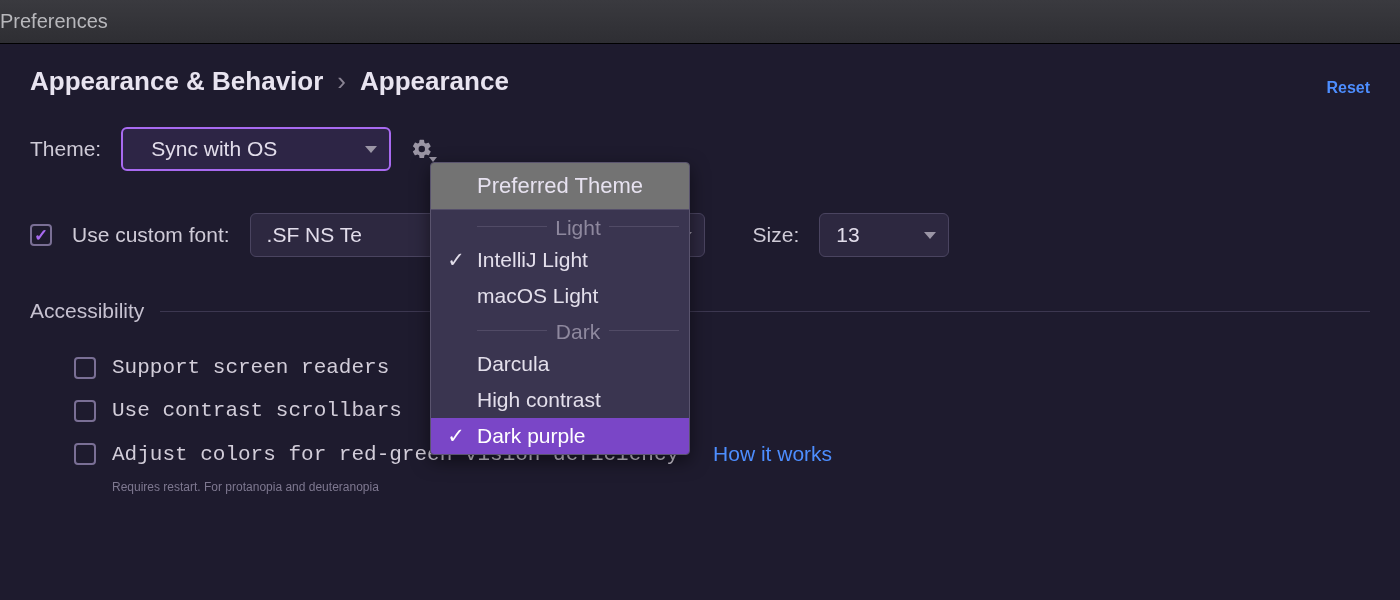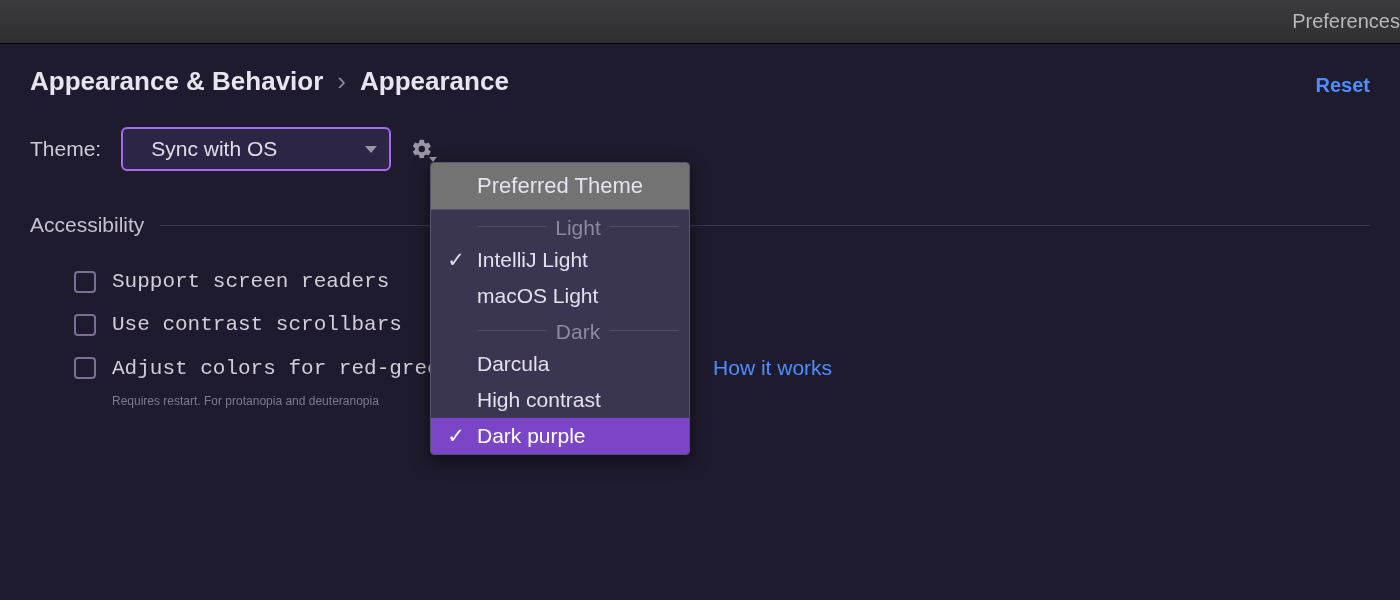--- a/index.html
+++ b/index.html
@@ -9,21 +9,21 @@
     font-family: -apple-system, "Segoe UI", Arial, sans-serif;
     color: #d0ccd8;
     font-size: 21px;
   }
   .titlebar {
     height: 44px;
     background: linear-gradient(#3a3a3f, #2e2e33);
     border-bottom: 1px solid #000;
     display: flex;
     align-items: center;
-    justify-content: flex-end;
+    justify-content: flex-start;
     color: #b8b8bc;
     font-size: 20px;
   }
   .content {
     padding: 22px 30px;
     position: relative;
   }
   .breadcrumb-row {
     display: flex;
     align-items: flex-end;
@@ -34,21 +34,21 @@
     display: flex;
     align-items: center;
     gap: 14px;
     font-size: 26px;
     font-weight: 700;
     color: #e8e4f0;
   }
   .bc-sep { color: #8a8494; font-weight: 400; }
   .reset {
     color: #4d8eff;
-    font-size: 20px;
+    font-size: 16px;
     font-weight: 600;
     cursor: pointer;
   }
   .row {
     display: flex;
     align-items: center;
     gap: 20px;
     margin-bottom: 42px;
   }
   .label { color: #cfcbd7; }
@@ -219,20 +219,33 @@
     <span class="gear-wrap">
       <span class="gear">
         <svg width="22" height="22" viewBox="0 0 24 24" fill="currentColor">
             <path d="M19.14,12.94a7.14,7.14,0,0,0,.05-.94,7.14,7.14,0,0,0-.05-.94l2.11-1.65a.5.5,0,0,0,.12-.64l-2-3.46a.5.5,0,0,0-.61-.22l-2.49,1a7,7,0,0,0-1.63-.94l-.38-2.65A.5.5,0,0,0,13.77,2H9.77a.5.5,0,0,0-.49.42L8.9,5.07a7,7,0,0,0-1.63.94l-2.49-1a.5.5,0,0,0-.61.22l-2,3.46a.5.5,0,0,0,.12.64L4.4,11.06a7.14,7.14,0,0,0-.05.94,7.14,7.14,0,0,0,.05.94L2.29,14.59a.5.5,0,0,0-.12.64l2,3.46a.5.5,0,0,0,.61.22l2.49-1a7,7,0,0,0,1.63.94l.38,2.65a.5.5,0,0,0,.49.42h4a.5.5,0,0,0,.49-.42l.38-2.65a7,7,0,0,0,1.63-.94l2.49,1a.5.5,0,0,0,.61-.22l2-3.46a.5.5,0,0,0-.12-.64ZM11.77,15.5A3.5,3.5,0,1,1,15.27,12,3.5,3.5,0,0,1,11.77,15.5Z"></path>
           </svg>
       </span>
       <span class="gear-caret"></span>
     </span>
   </div>
 
+  <div class="row">
+    <span class="checkbox checked"></span>
+    <span class="label">Use custom font:</span>
+    <div class="combo font-combo">
+      <span>.SF NS Te</span>
+      <span class="caret"></span>
+    </div>
+    <span class="label" style="margin-left:28px">Size:</span>
+    <div class="combo size-combo">
+      <span>13</span>
+      <span class="caret"></span>
+    </div>
+  </div>
 
   <div class="section-header">
     <span>Accessibility</span>
     <div class="section-line"></div>
   </div>
 
   <div class="opt-row">
     <span class="checkbox"></span>
     <span class="opt-label">Support screen readers</span>
   </div>

